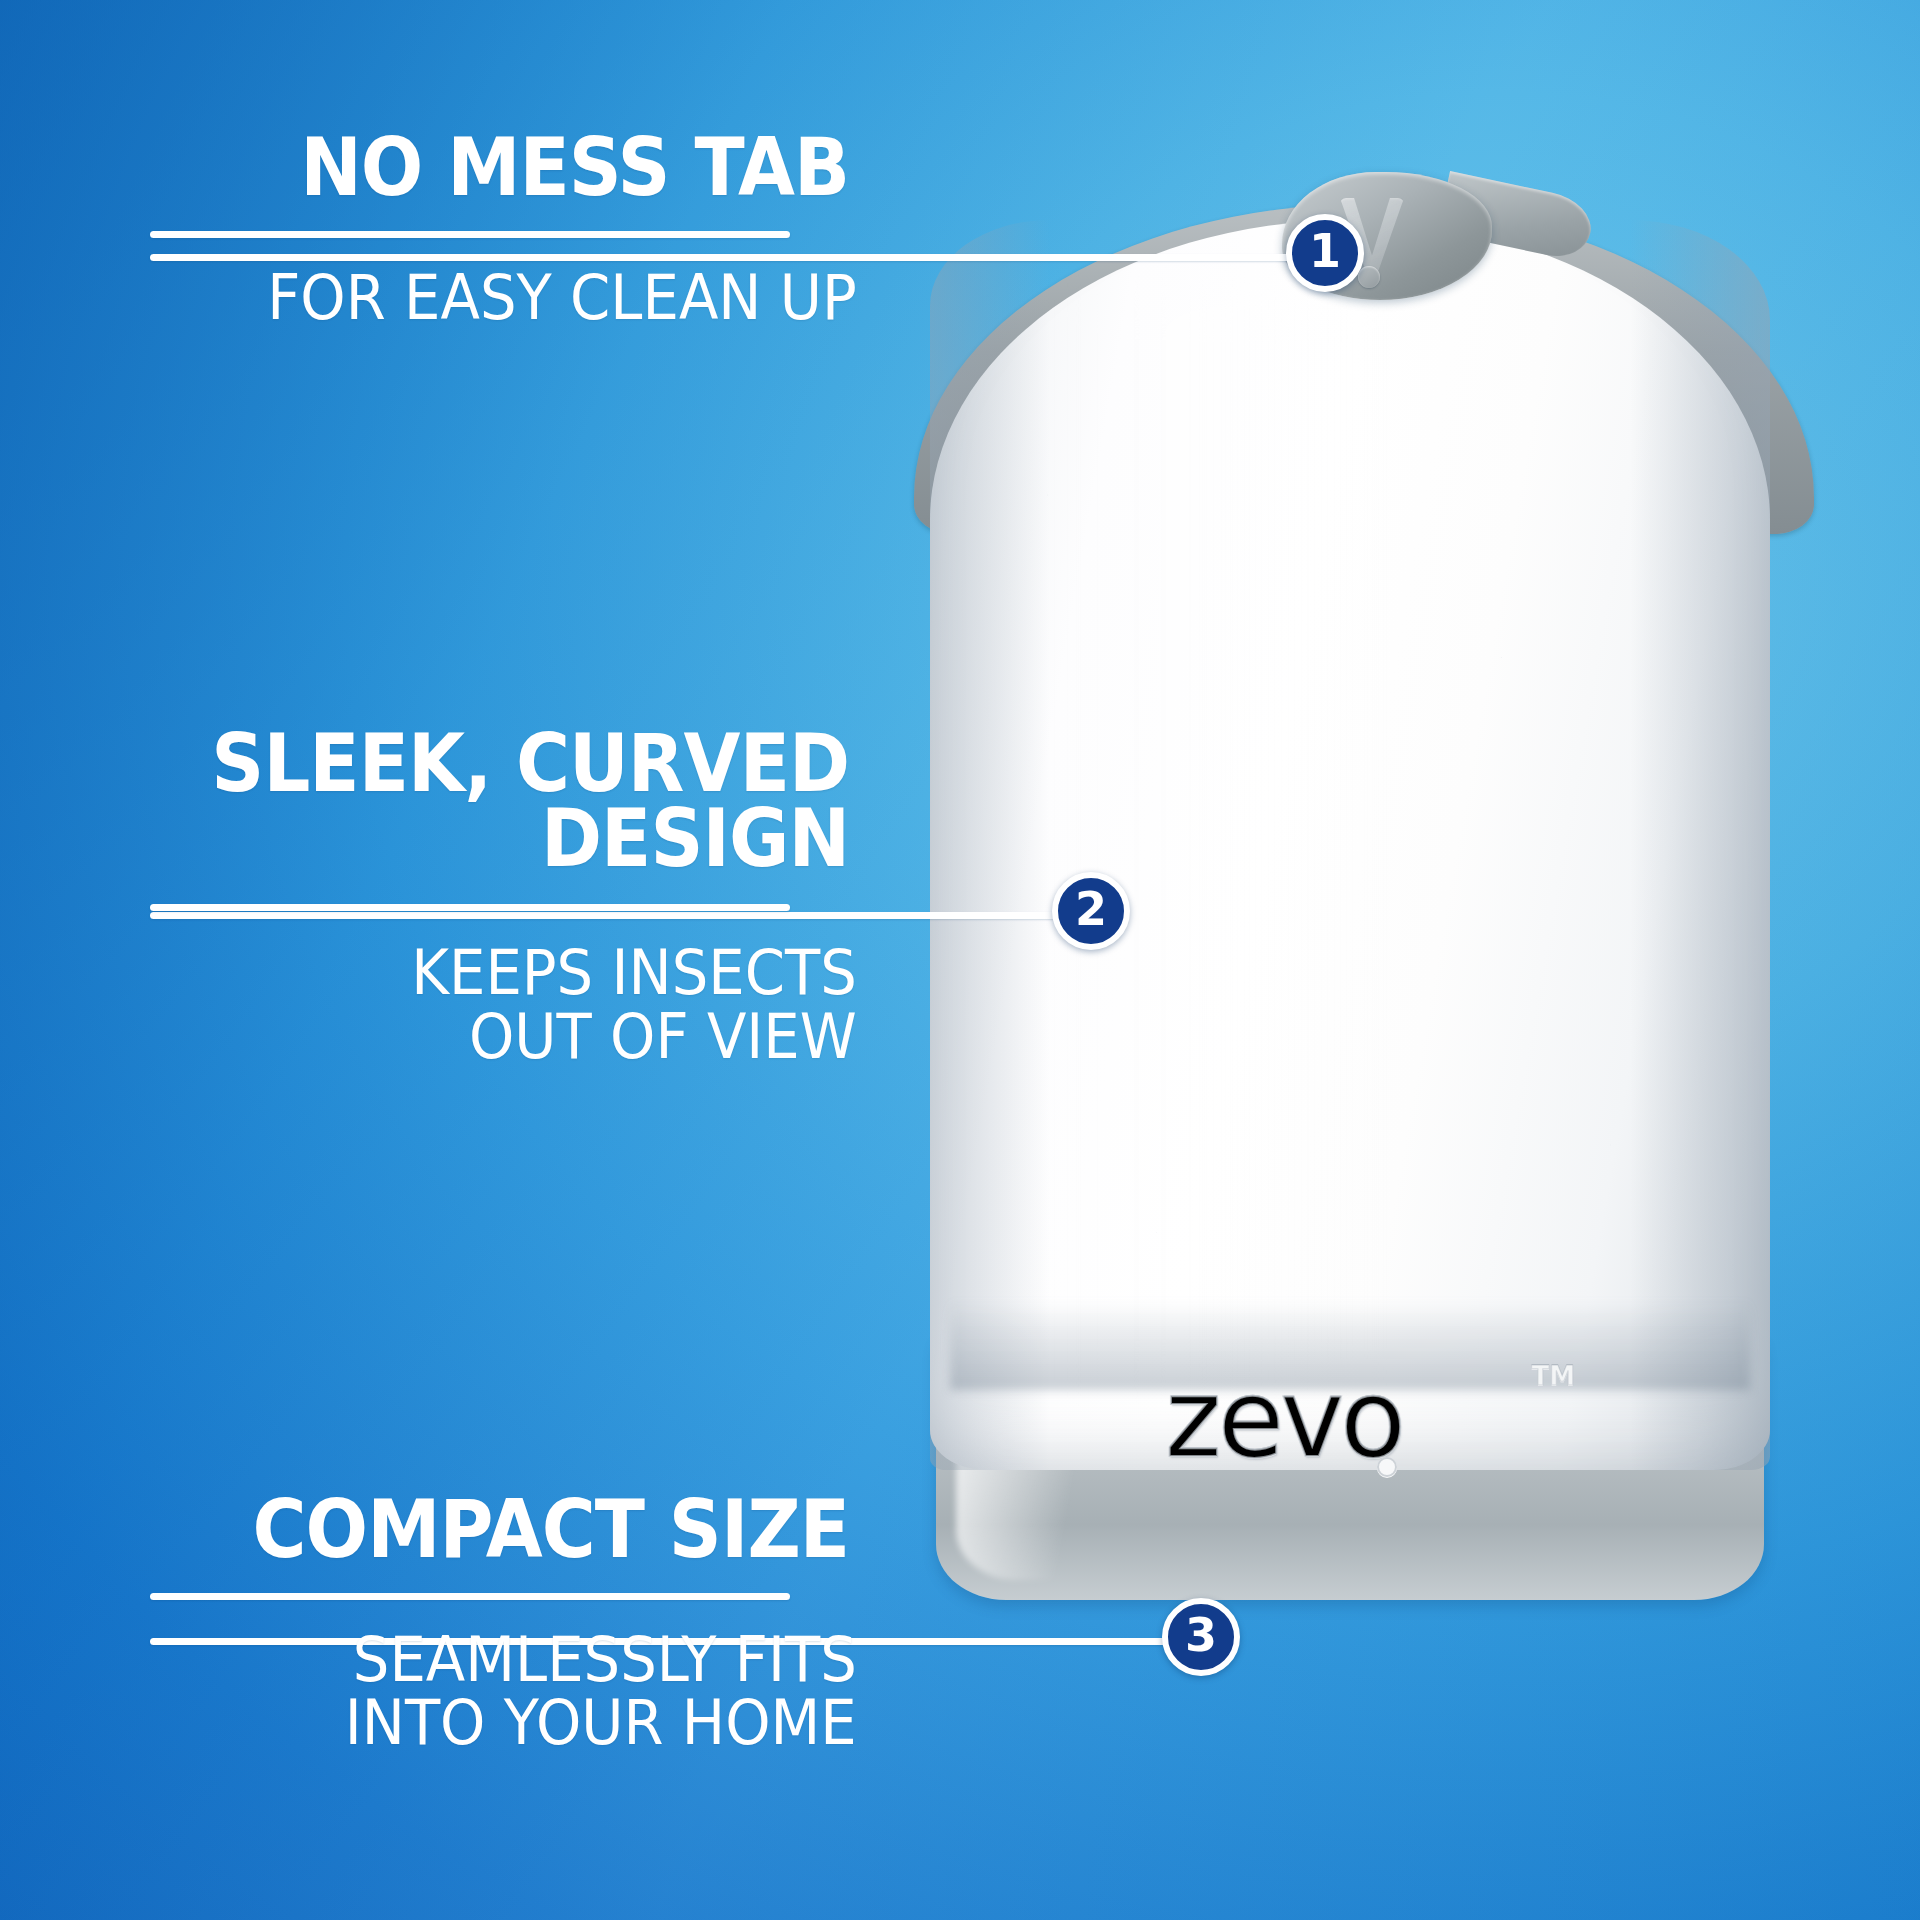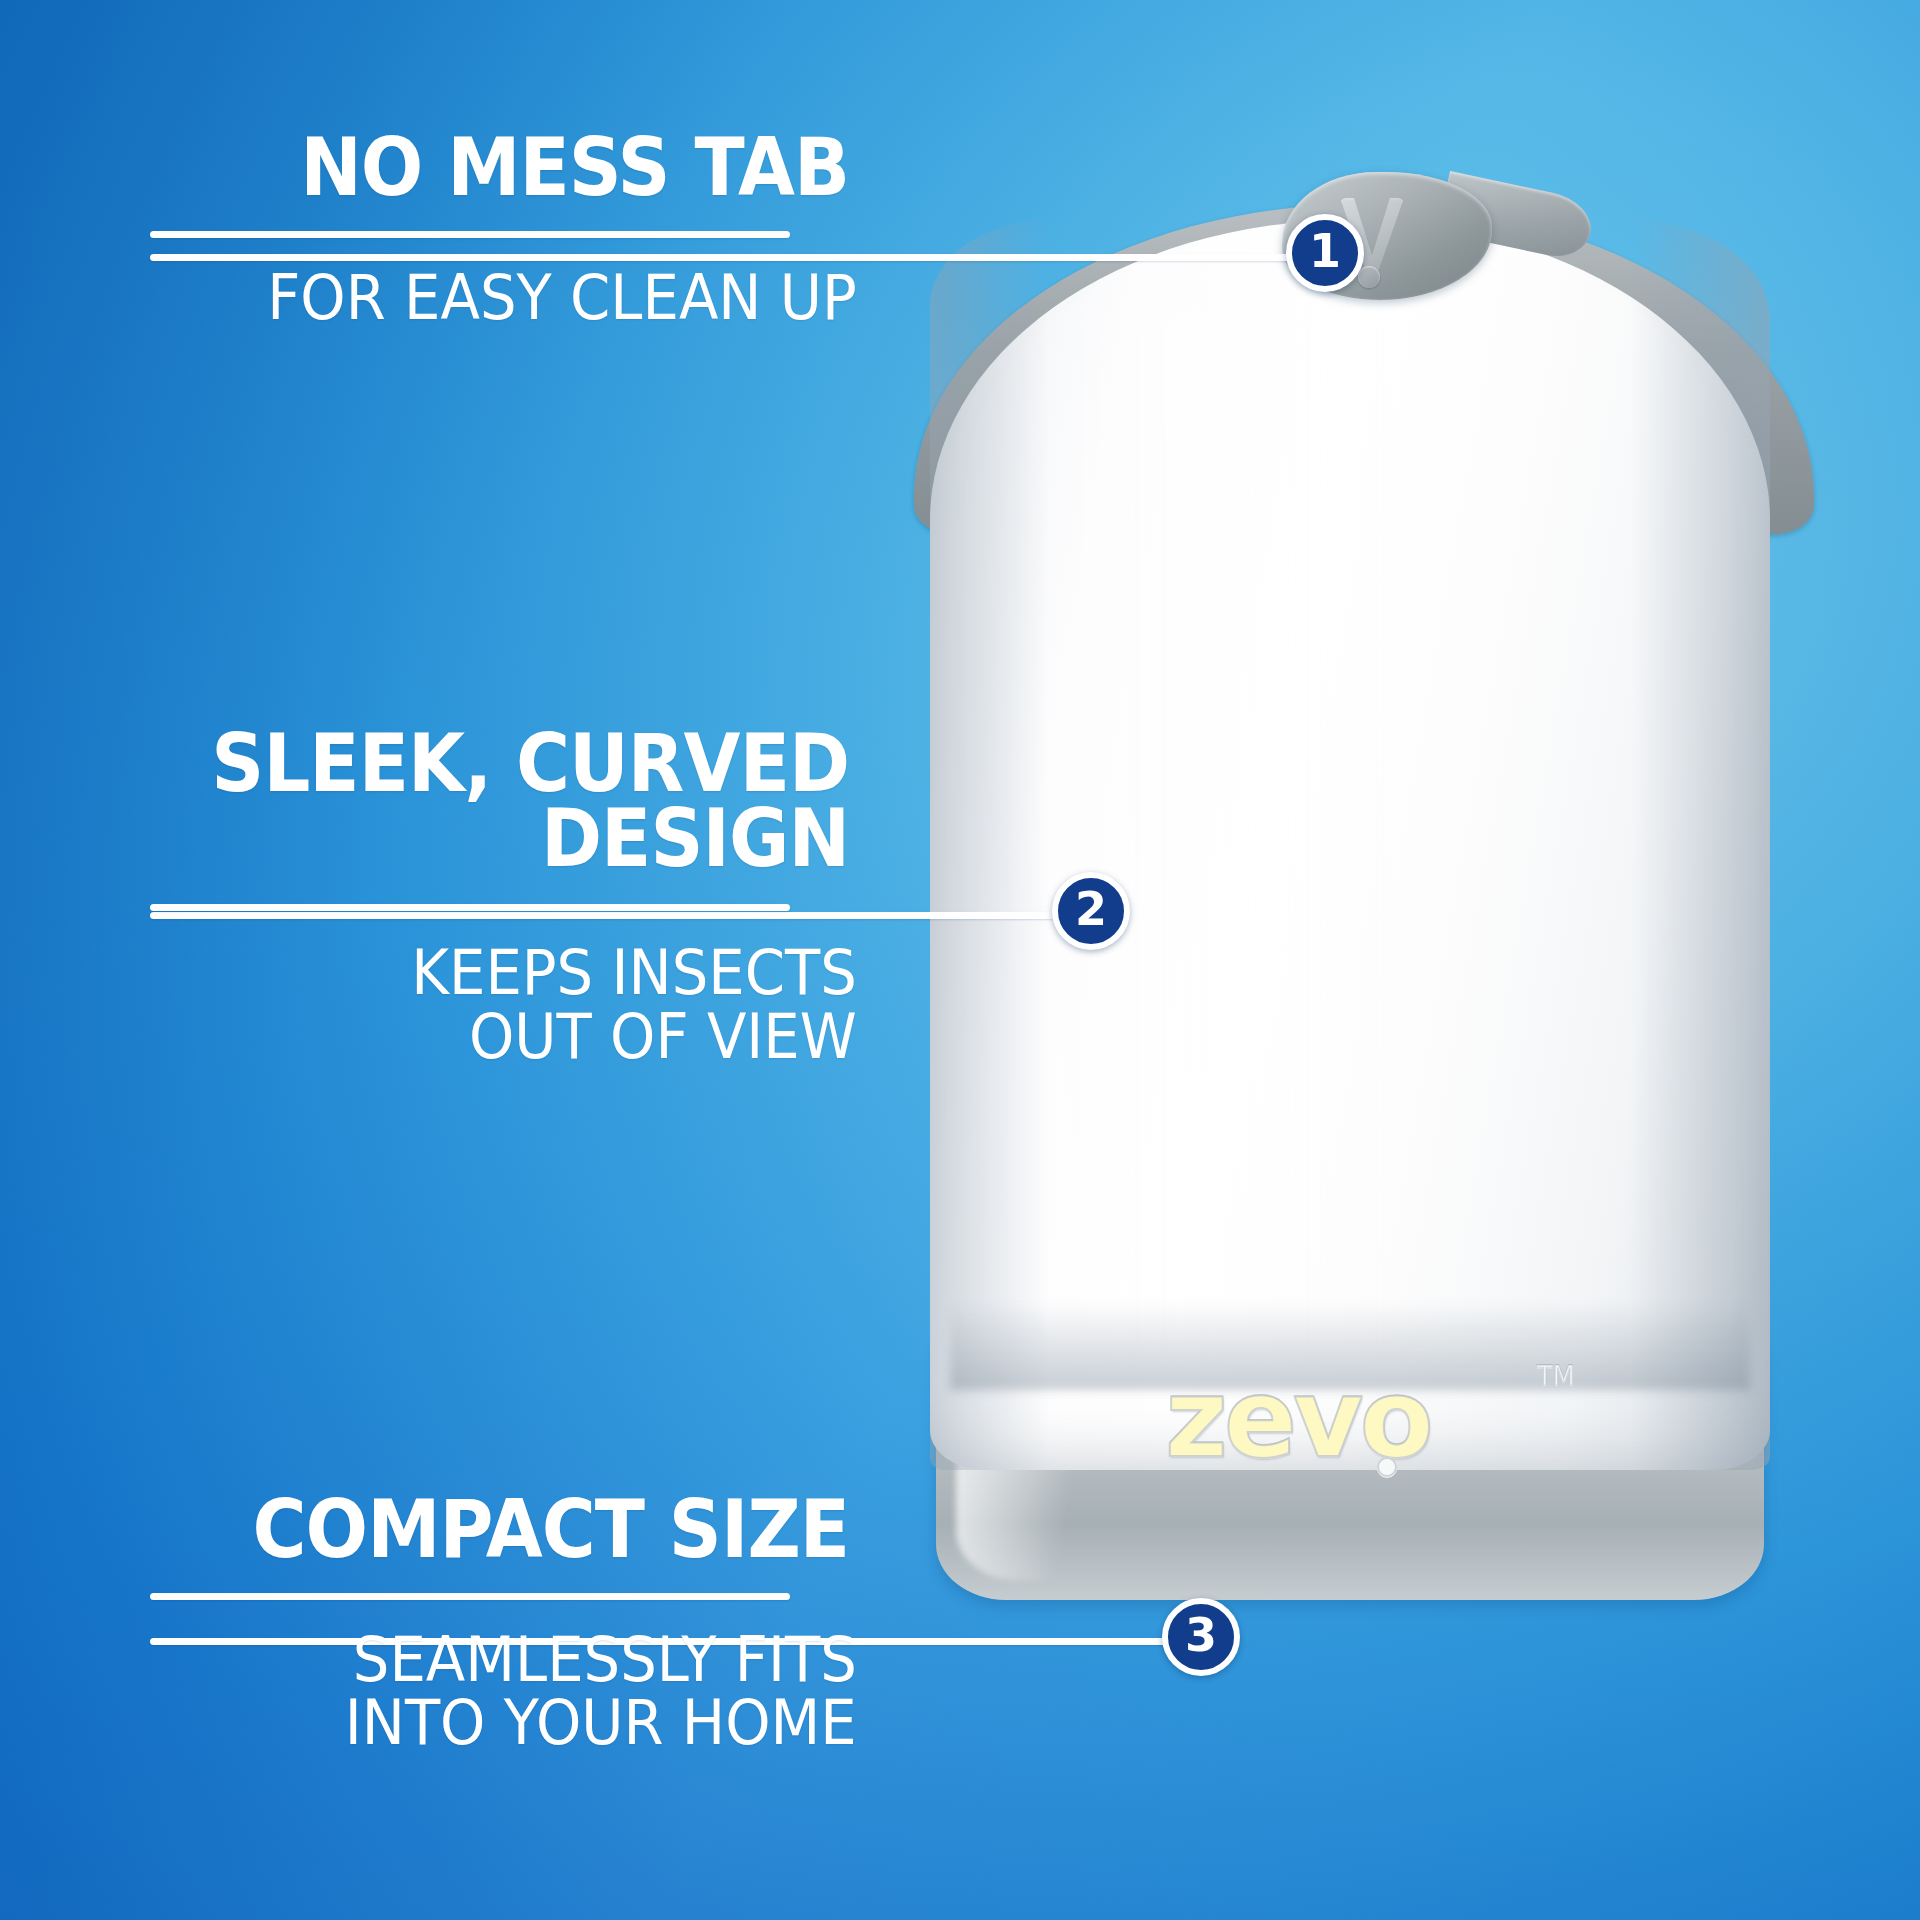--- a/index.html
+++ b/index.html
@@ -133,32 +133,32 @@
     background:linear-gradient(150deg,#b6bdc0,#939b9f);
     box-shadow:inset 0 1px 2px rgba(255,255,255,.6), 0 1px 2px rgba(50,70,85,.35);
   }
 
   
   .logo{
     position:absolute; left:235px; top:1215px; width:380px; height:120px;
   }
   .logo-text{
     font-family:"DejaVu Sans", sans-serif;
-    font-size:108px; font-weight:700; letter-spacing:-4px;
-    color:#fef9c3; line-height:1;
+    font-size:108px; font-weight:400; letter-spacing:-4px;
+    color:#000000; line-height:1;
     text-shadow:
       0 1px 0 rgba(255,255,255,.95),
       0 -1px 0 rgba(150,160,170,.65),
       1px 2px 2px rgba(150,160,170,.45);
     -webkit-text-stroke:2px rgba(186,194,201,.70);
   }
   .logo-tm{
     position:absolute; right:-30px; top:-4px;
     font-family:"DejaVu Sans", sans-serif;
-    font-size:26px; font-weight:400; color:#f3f5f6;
+    font-size:26px; font-weight:700; color:#f3f5f6;
     text-shadow:0 1px 0 rgba(255,255,255,.9), 0 -1px 0 rgba(155,165,175,.6);
     -webkit-text-stroke:1px rgba(186,194,201,.6);
   }
   
   .logo-dot{
     position:absolute; left:212px; top:92px; width:20px; height:20px; border-radius:50%;
     background:#f7f8f9;
     box-shadow:0 1px 0 rgba(255,255,255,.9), inset 0 0 0 2px rgba(186,194,201,.7);
   }
 

